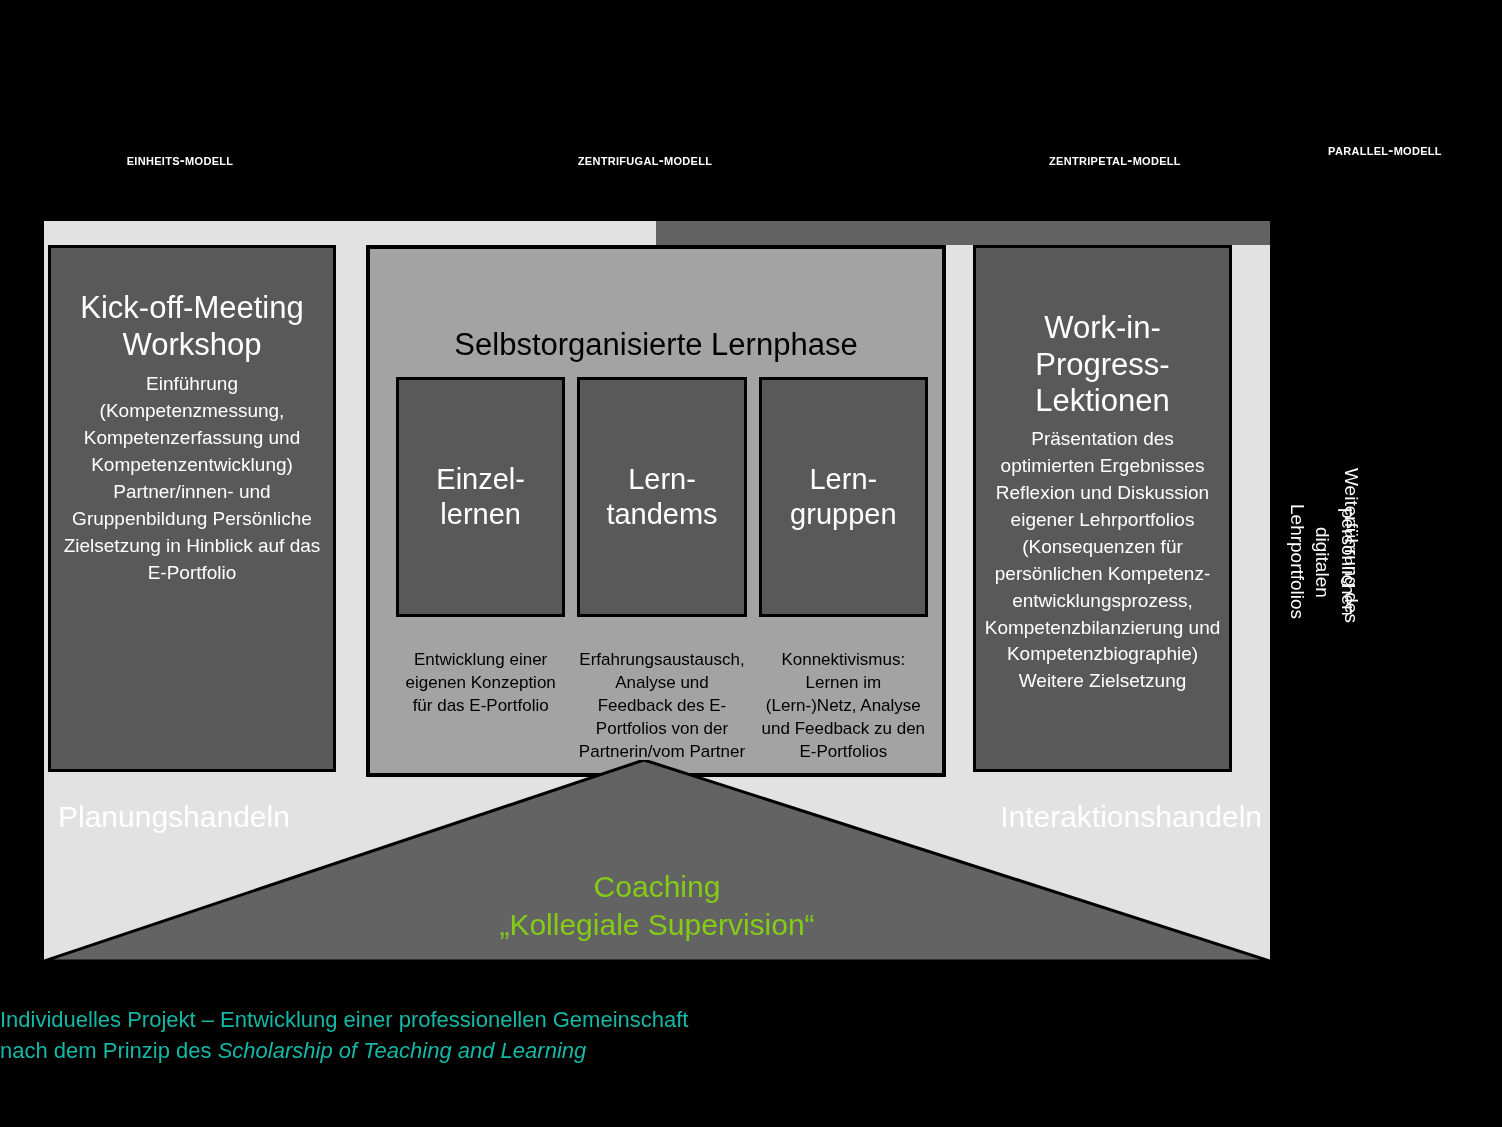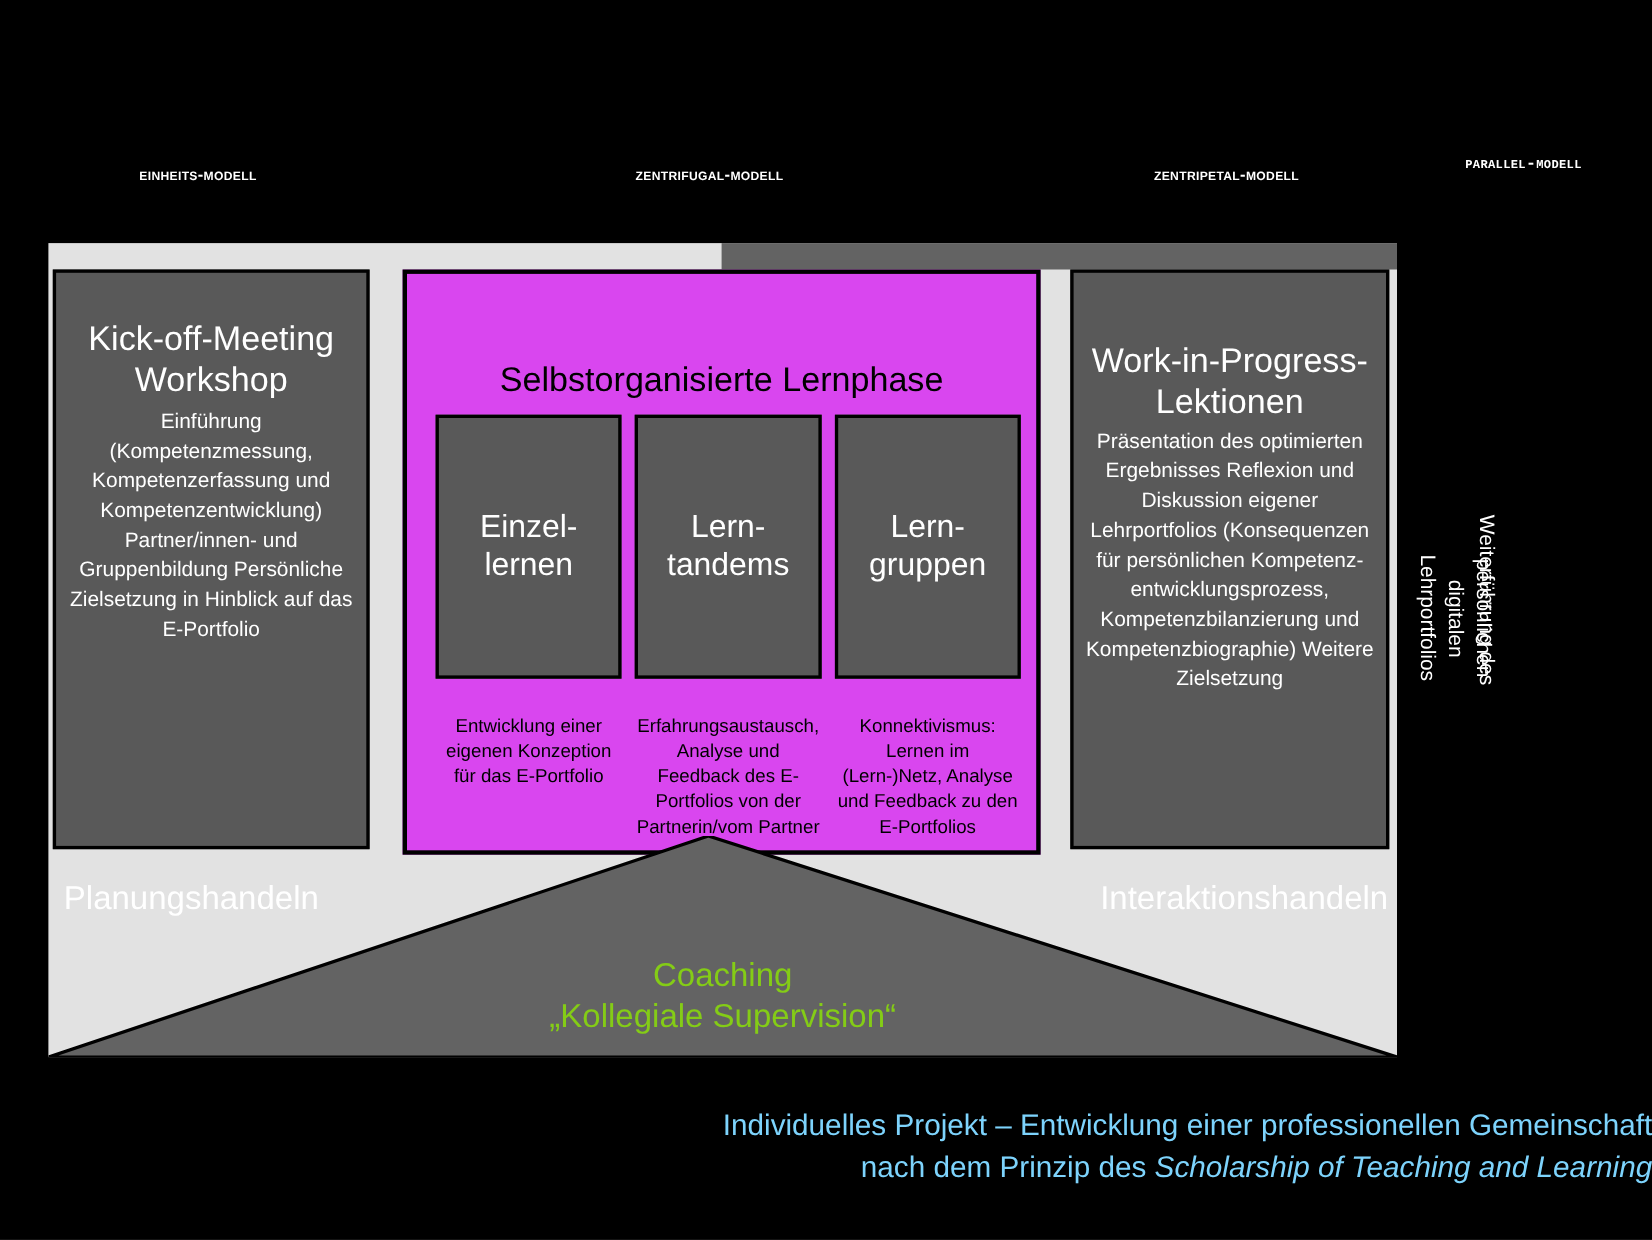--- a/index.html
+++ b/index.html
@@ -31,21 +31,21 @@
     font-size: 15px;
     letter-spacing: 0.3px;
     line-height: 1.35;
     color: #ffffff;
     font-variant: small-caps;
     text-transform: lowercase;
   }
   .model-label.m1 { left: 60px;   width: 240px; top: 10px; }
   .model-label.m2 { left: 520px;  width: 250px; top: 10px; }
   .model-label.m3 { left: 1000px; width: 230px; top: 10px; }
-  .model-label.m4 { left: 1290px; width: 190px; top: 0px; font-family: Liberation Mono, monospace; }
+  .model-label.m4 { left: 1290px; width: 190px; top: 0px; }
 
   
   .frame {
     position: absolute;
     left: 44px;
     top: 221px;
     width: 1226px;
     height: 740px;
     background: #e2e2e2;
   }
@@ -84,21 +84,21 @@
     font-weight: normal;
   }
 
   
   .col-center {
     position: absolute;
     left: 366px;
     top: 245px;
     width: 580px;
     height: 532px;
-    background: #d946ef;
+    background: #a3a3a3;
     border: 4px solid #000;
     box-sizing: border-box;
   }
   .center-title {
     color: #000;
     font-size: 31px;
     text-align: center;
     margin-top: 78px;
   }
   .sub-boxes {
@@ -134,21 +134,21 @@
     line-height: 1.35;
     text-align: center;
     margin-top: 32px;
   }
 
   
   .col-right {
     position: absolute;
     left: 973px;
     top: 245px;
-    width: 290px;
+    width: 259px;
     height: 527px;
     background: #595959;
     border: 3px solid #000;
     box-sizing: border-box;
     padding: 0 8px;
     text-align: center;
   }
   .col-right .head {
     font-size: 31px;
     line-height: 1.18;
@@ -212,24 +212,24 @@
     line-height: 1.28;
     color: #84cc16;
   }
 
   
   .caption {
     position: absolute;
     left: 0;
     top: 1005px;
     width: 1502px;
-    text-align: right;
-    font-size: 27px;
+    text-align: left;
+    font-size: 22px;
     line-height: 1.4;
-    color: #7dd3fc;
+    color: #14b8a6;
   }
   .caption .ital { font-style: italic; }
 </style>
 </head>
 <body>
 
 <div class="model-labels">
   <div class="model-label m1">Einheits-Modell</div>
   <div class="model-label m2">Zentrifugal-Modell</div>
   <div class="model-label m3">Zentripetal-Modell</div>

